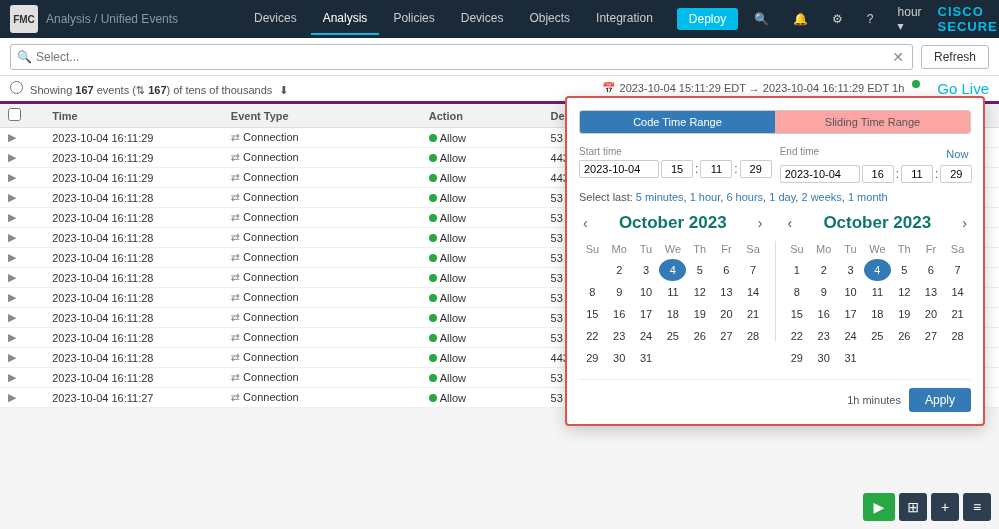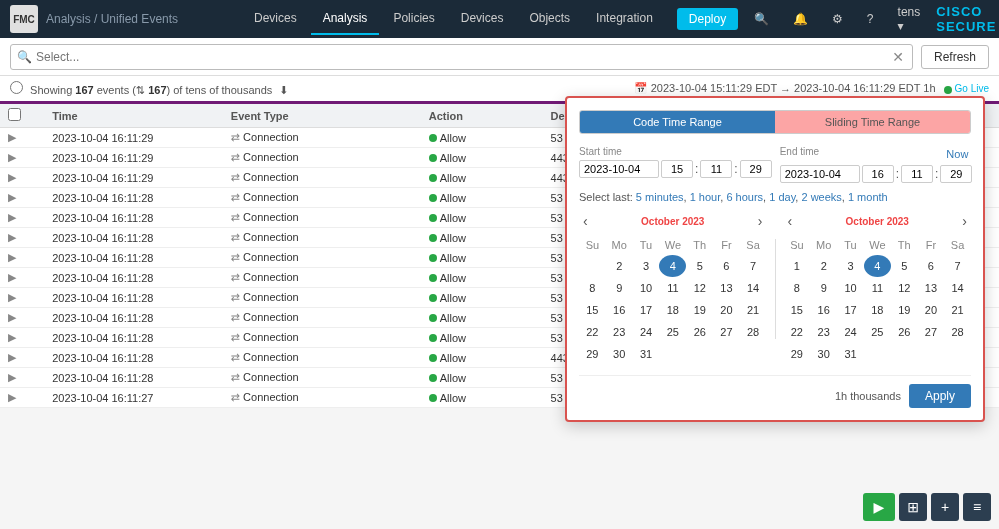--- a/index.html
+++ b/index.html
@@ -26,21 +26,21 @@
     .search-input { border: none; outline: none; font-size: 12px; flex: 1; color: #666; }
     .search-icon-inner { color: #888; margin-right: 4px; }
     .clear-btn { color: #888; cursor: pointer; font-size: 14px; padding: 0 2px; }
     .refresh-btn { background: #fff; border: 1px solid #bbb; padding: 4px 12px; border-radius: 3px; font-size: 12px; cursor: pointer; color: #333; }
 
     
     .info-bar { background: #fff; border-bottom: 3px solid #701a75; padding: 4px 10px; display: flex; align-items: center; justify-content: space-between; height: 28px; font-size: 11px; }
     .showing-text { color: #555; }
     .showing-text strong { color: #333; }
     .time-range-info { display: flex; align-items: center; gap: 8px; color: #555; }
-    .go-live-btn { color: #00bceb; cursor: pointer; display: flex; align-items: flex-end; gap: 3px; font-size: 10px; }
+    .go-live-btn { color: #00bceb; cursor: pointer; display: flex; align-items: flex-start; gap: 17px; font-size: 15px; }
     .dot-green { width: 8px; height: 8px; background: #28a745; border-radius: 50%; display: inline-block; }
 
     
     .table-container { background: #fff; overflow: hidden; position: relative; }
     .events-table { width: 100%; border-collapse: collapse; font-size: 11px; }
     .events-table th { background: #f0f2f4; border-bottom: 1px solid #ddd; padding: 4px 8px; text-align: left; color: #555; font-weight: 600; white-space: nowrap; }
     .events-table td { border-bottom: 1px solid #eee; padding: 3px 8px; white-space: nowrap; color: #333; }
     .expand-arrow { color: #888; cursor: pointer; }
     .conn-icon { color: #888; }
     .allow-badge { display: inline-flex; align-items: center; gap: 3px; }
@@ -64,21 +64,21 @@
     .time-group-row { display: flex; align-items: center; gap: 2px; }
     .date-input { border: 1px solid #ccc; border-radius: 2px; padding: 2px 4px; font-size: 11px; width: 80px; }
     .time-spin { border: 1px solid #ccc; border-radius: 2px; padding: 2px 3px; font-size: 11px; width: 32px; text-align: center; }
     .time-sep { font-size: 12px; color: #555; }
     .now-btn { font-size: 11px; color: #337ab7; cursor: pointer; padding: 2px 4px; white-space: nowrap; align-self: flex-end; }
     .quick-select { margin-bottom: 10px; font-size: 11px; color: #555; }
     .quick-select a { color: #337ab7; text-decoration: none; cursor: pointer; }
     .calendars-row { display: flex; gap: 8px; }
     .calendar { flex: 1; }
     .cal-header { display: flex; align-items: center; justify-content: space-between; margin-bottom: 6px; }
-    .cal-month { font-size: 10px; font-weight: 600; color: #ef4444; }
+    .cal-month { font-size: 17px; font-weight: 600; color: #0f766e; }
     .cal-nav { background: none; border: none; cursor: pointer; color: #555; font-size: 14px; padding: 0 4px; }
     .cal-grid { width: 100%; border-collapse: collapse; font-size: 11px; }
     .cal-grid th { text-align: center; color: #888; font-weight: normal; padding: 2px; width: 28px; height: 20px; }
     .cal-grid td { text-align: center; padding: 2px; width: 28px; height: 22px; cursor: pointer; border-radius: 50%; color: #333; }
     .cal-grid td.selected { background: #337ab7; color: #fff; border-radius: 50%; }
     .bottom-row { display: flex; align-items: center; justify-content: flex-end; gap: 8px; margin-top: 10px; border-top: 1px solid #eee; padding-top: 8px; }
     .selected-label { font-size: 11px; color: #555; }
     .apply-btn { background: #337ab7; color: #fff; border: none; padding: 5px 16px; border-radius: 3px; font-size: 12px; cursor: pointer; }
     .divider { width: 1px; background: #ddd; height: 100px; align-self: center; }
 
@@ -106,21 +106,21 @@
     <div class="nav-item">Devices</div>
     <div class="nav-item">Objects</div>
     <div class="nav-item">Integration</div>
   </div>
   <div class="nav-right">
     <button class="deploy-btn">Deploy</button>
     <span class="nav-right-item">🔍</span>
     <span class="nav-right-item">🔔</span>
     <span class="nav-right-item">⚙</span>
     <span class="nav-right-item">?</span>
-    <span class="nav-right-item">tens ▾</span>
+    <span class="nav-right-item">hour ▾</span>
     <span class="cisco-logo">CISCO SECURE</span>
   </div>
 </div>
 
 <div class="search-bar">
   <div class="search-input-wrap">
     <span class="search-icon-inner">🔍</span>
     <input class="search-input" type="text" placeholder="Select..." style="">
     <span class="clear-btn">✕</span>
   </div>
@@ -465,21 +465,21 @@
               <td></td>
               <td></td>
               <td></td>
             </tr>
           </tbody>
       </table>
     </div>
   </div>
 
   <div class="bottom-row">
-    <span class="selected-label">1h thousands</span>
+    <span class="selected-label">1h minutes</span>
     <button class="apply-btn">Apply</button>
   </div>
 </div>
 
 <div class="bottom-toolbar">
   <button class="tb-btn green">▶</button>
   <button class="tb-btn">⊞</button>
   <button class="tb-btn">+</button>
   <button class="tb-btn">≡</button>
 </div>

